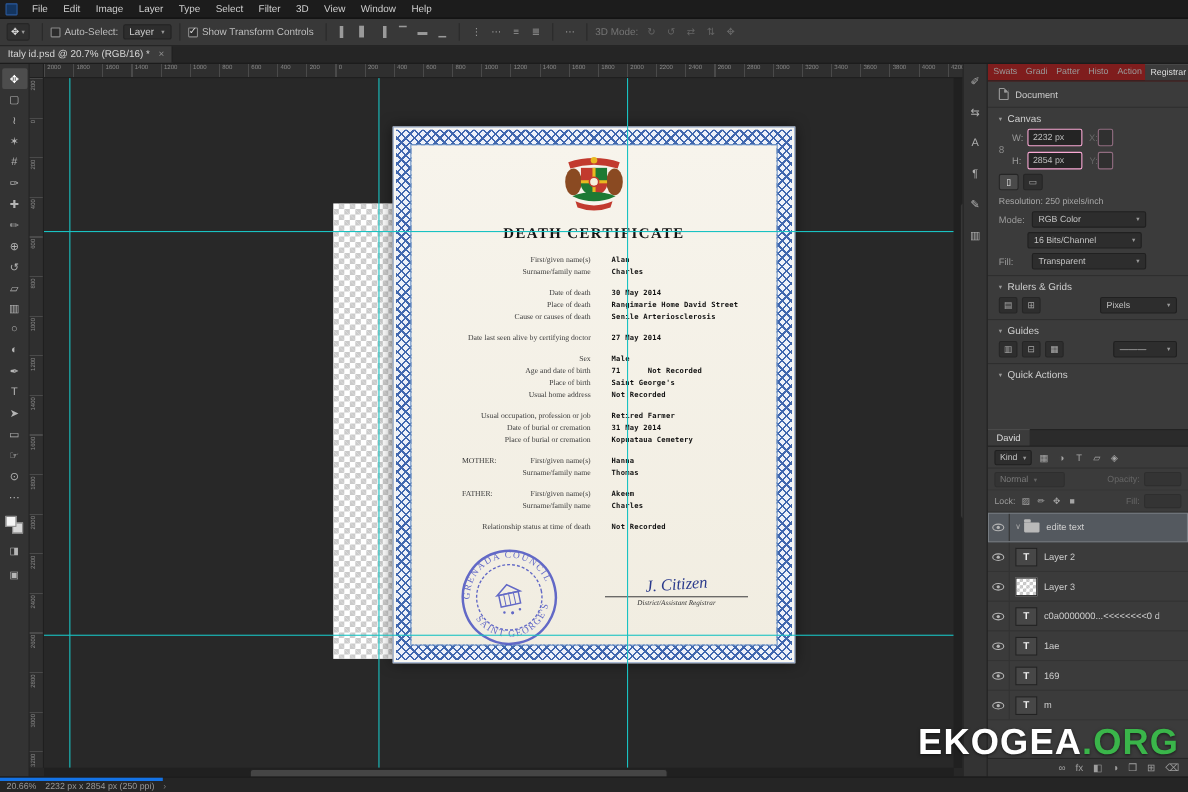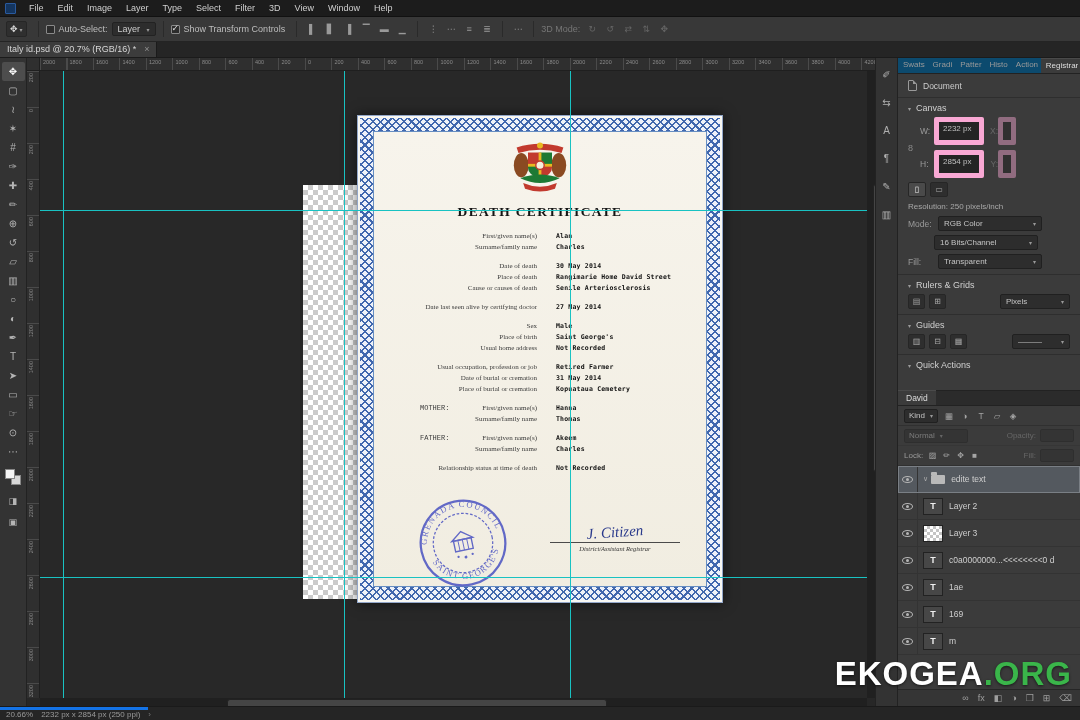--- a/index.html
+++ b/index.html
@@ -68,47 +68,47 @@
   .certificate{position:absolute;left:317px;top:44px;width:366px;height:488px;background:#f8f7f2;border:1px solid #93a7c9;box-shadow:0 0 12px rgba(0,0,0,.55);z-index:2}
   .cert-lattice{position:absolute;inset:2px;background-color:#edf1f9;
     background-image:repeating-linear-gradient(45deg,#4067ae 0,#4067ae 1.5px,transparent 1.5px,transparent 5.5px),
                      repeating-linear-gradient(-45deg,#4067ae 0,#4067ae 1.5px,transparent 1.5px,transparent 5.5px)}
   .cert-paper{position:absolute;inset:15px;background:linear-gradient(#f7f4ec,#f1ede1);border:1px solid #678ec2}
   .coat-wrap{display:flex;justify-content:center;margin-top:8px}
   .cert-title{margin-top:6px;text-align:center;font-family:"Liberation Serif",serif;font-weight:bold;font-size:13.5px;letter-spacing:1.3px;color:#141414}
   .cert-fields{margin-top:12px}
   .cert-group{margin-bottom:8px}
   .cert-row{display:flex;align-items:baseline;height:11px;position:relative}
-  .cert-prefix{position:absolute;left:46px;font-family:Liberation Mono, monospace;font-size:7px;color:#3b3b3b}
+  .cert-prefix{position:absolute;left:46px;font-family:Liberation Serif, serif;font-size:7px;color:#3b3b3b}
   .cert-label{flex:0 0 163px;text-align:right;font-family:"Liberation Serif",serif;font-size:7px;color:#3b3b3b}
   .cert-value{margin-left:19px;font-family:"DejaVu Sans Mono",monospace;font-weight:bold;font-size:6.5px;color:#101010;white-space:pre;letter-spacing:.2px}
   .stamp{position:absolute;left:44px;top:366px;width:90px;height:90px;transform:rotate(-12deg);opacity:.85}
   .sig-block{position:absolute;left:176px;top:392px;width:130px;text-align:center}
   .sig-name{font-family:"Liberation Serif",serif;font-style:italic;font-size:15px;color:#2a3a8c;transform:rotate(-4deg)}
   .sig-line{border-bottom:1px solid #4a4a4a;margin-top:1px}
   .sig-title{font-family:"Liberation Serif",serif;font-style:italic;font-size:6.5px;color:#333;margin-top:2px}
 
   
   .panel-dock{position:absolute;top:0;bottom:0;right:183px;width:22px;background:#333;border-left:1px solid #222;display:flex;flex-direction:column;align-items:center;padding-top:8px;gap:12px}
   .dock-icon{color:#b0b0b0;font-size:10px;width:18px;height:16px;display:flex;align-items:center;justify-content:center;cursor:default}
 
   .right-panel{position:absolute;top:0;bottom:0;right:0;width:183px;background:#3b3b3b;border-left:1px solid #222;overflow:hidden}
-  .ptabs{height:16px;background:#0c4a6e;display:flex;align-items:flex-end;border-bottom:1px solid #222}
+  .ptabs{height:16px;background:#7f1d1d;display:flex;align-items:flex-end;border-bottom:1px solid #222}
   .ptab{font-size:8px;color:#9a9a9a;padding:2px 5px;height:15px;white-space:nowrap;overflow:hidden;max-width:30px}
   .ptab-active{background:#3b3b3b;color:#ddd;max-width:none;border-top:1px solid #4a4a4a}
   .props{height:316px;overflow:hidden;font-size:8.5px}
   .prow{display:flex;align-items:center;margin:4px 10px}
   .p-divider{height:1px;background:#2e2e2e;margin:5px 0}
   .sec-head{display:flex;align-items:center;margin:5px 10px 2px;color:#cfcfcf;font-size:9px}
   .sec-head::before{content:"▾";font-size:6px;color:#9a9a9a;margin-right:5px}
   .doc-head{display:flex;align-items:center;margin:6px 10px;color:#ccc}
   .file-ic{width:9px;height:11px;border:1px solid #9a9a9a;border-radius:1px;margin-right:6px;position:relative}
   .file-ic::after{content:"";position:absolute;right:-1px;top:-1px;border:2px solid #3b3b3b;border-left-color:#9a9a9a;border-bottom-color:#9a9a9a}
   .plabel{color:#9a9a9a;margin-right:4px;width:14px}
-  .pinput{background:#242424;border:5px solid #f9a8d4;border-radius:2px;color:#bfbfbf;height:28px;line-height:13px;padding:0 4px;font-size:8px}
+  .pinput{background:#242424;border:1px solid #f9a8d4;border-radius:2px;color:#bfbfbf;height:16px;line-height:13px;padding:0 4px;font-size:8px}
   .pselect{display:flex;align-items:center;justify-content:space-between;background:#2d2d2d;border:1px solid #202020;border-radius:2px;color:#c4c4c4;height:15px;line-height:14px;padding:0 5px;font-size:8px}
   .pselect::after{content:"▾";font-size:6px;color:#999;margin-left:6px}
   .dims{display:grid;grid-template-columns:12px 14px 50px 14px 14px 44px;grid-row-gap:5px;align-items:center;margin:4px 10px}
   .link-ic{grid-row:1 / span 2;color:#8a8a8a;font-size:9px}
   .orient-btn{width:18px;height:15px;border:1px solid #262626;background:#2e2e2e;color:#aaa;display:flex;align-items:center;justify-content:center;font-size:8px;margin-right:4px;border-radius:2px}
   .orient-btn.active{background:#4a4a4a;color:#eee}
   .res-text{margin:5px 10px;color:#a8a8a8;font-size:8px}
   .icon-btn{width:17px;height:15px;border:1px solid #262626;background:#2e2e2e;color:#a8a8a8;display:flex;align-items:center;justify-content:center;font-size:8px;margin-right:4px;border-radius:2px}
 
   
@@ -378,20 +378,24 @@
                   <span class="cert-label">Date last seen alive by certifying doctor</span>
                   <span class="cert-value">27 May 2014</span>
                 </div>
               </div>
               <div class="cert-group">
                 <div class="cert-row">
                   <span class="cert-label">Sex</span>
                   <span class="cert-value">Male</span>
                 </div>
                 <div class="cert-row">
+                  <span class="cert-label">Age and date of birth</span>
+                  <span class="cert-value">71      Not Recorded</span>
+                </div>
+                <div class="cert-row">
                   <span class="cert-label">Place of birth</span>
                   <span class="cert-value">Saint George's</span>
                 </div>
                 <div class="cert-row">
                   <span class="cert-label">Usual home address</span>
                   <span class="cert-value">Not Recorded</span>
                 </div>
               </div>
               <div class="cert-group">
                 <div class="cert-row">

